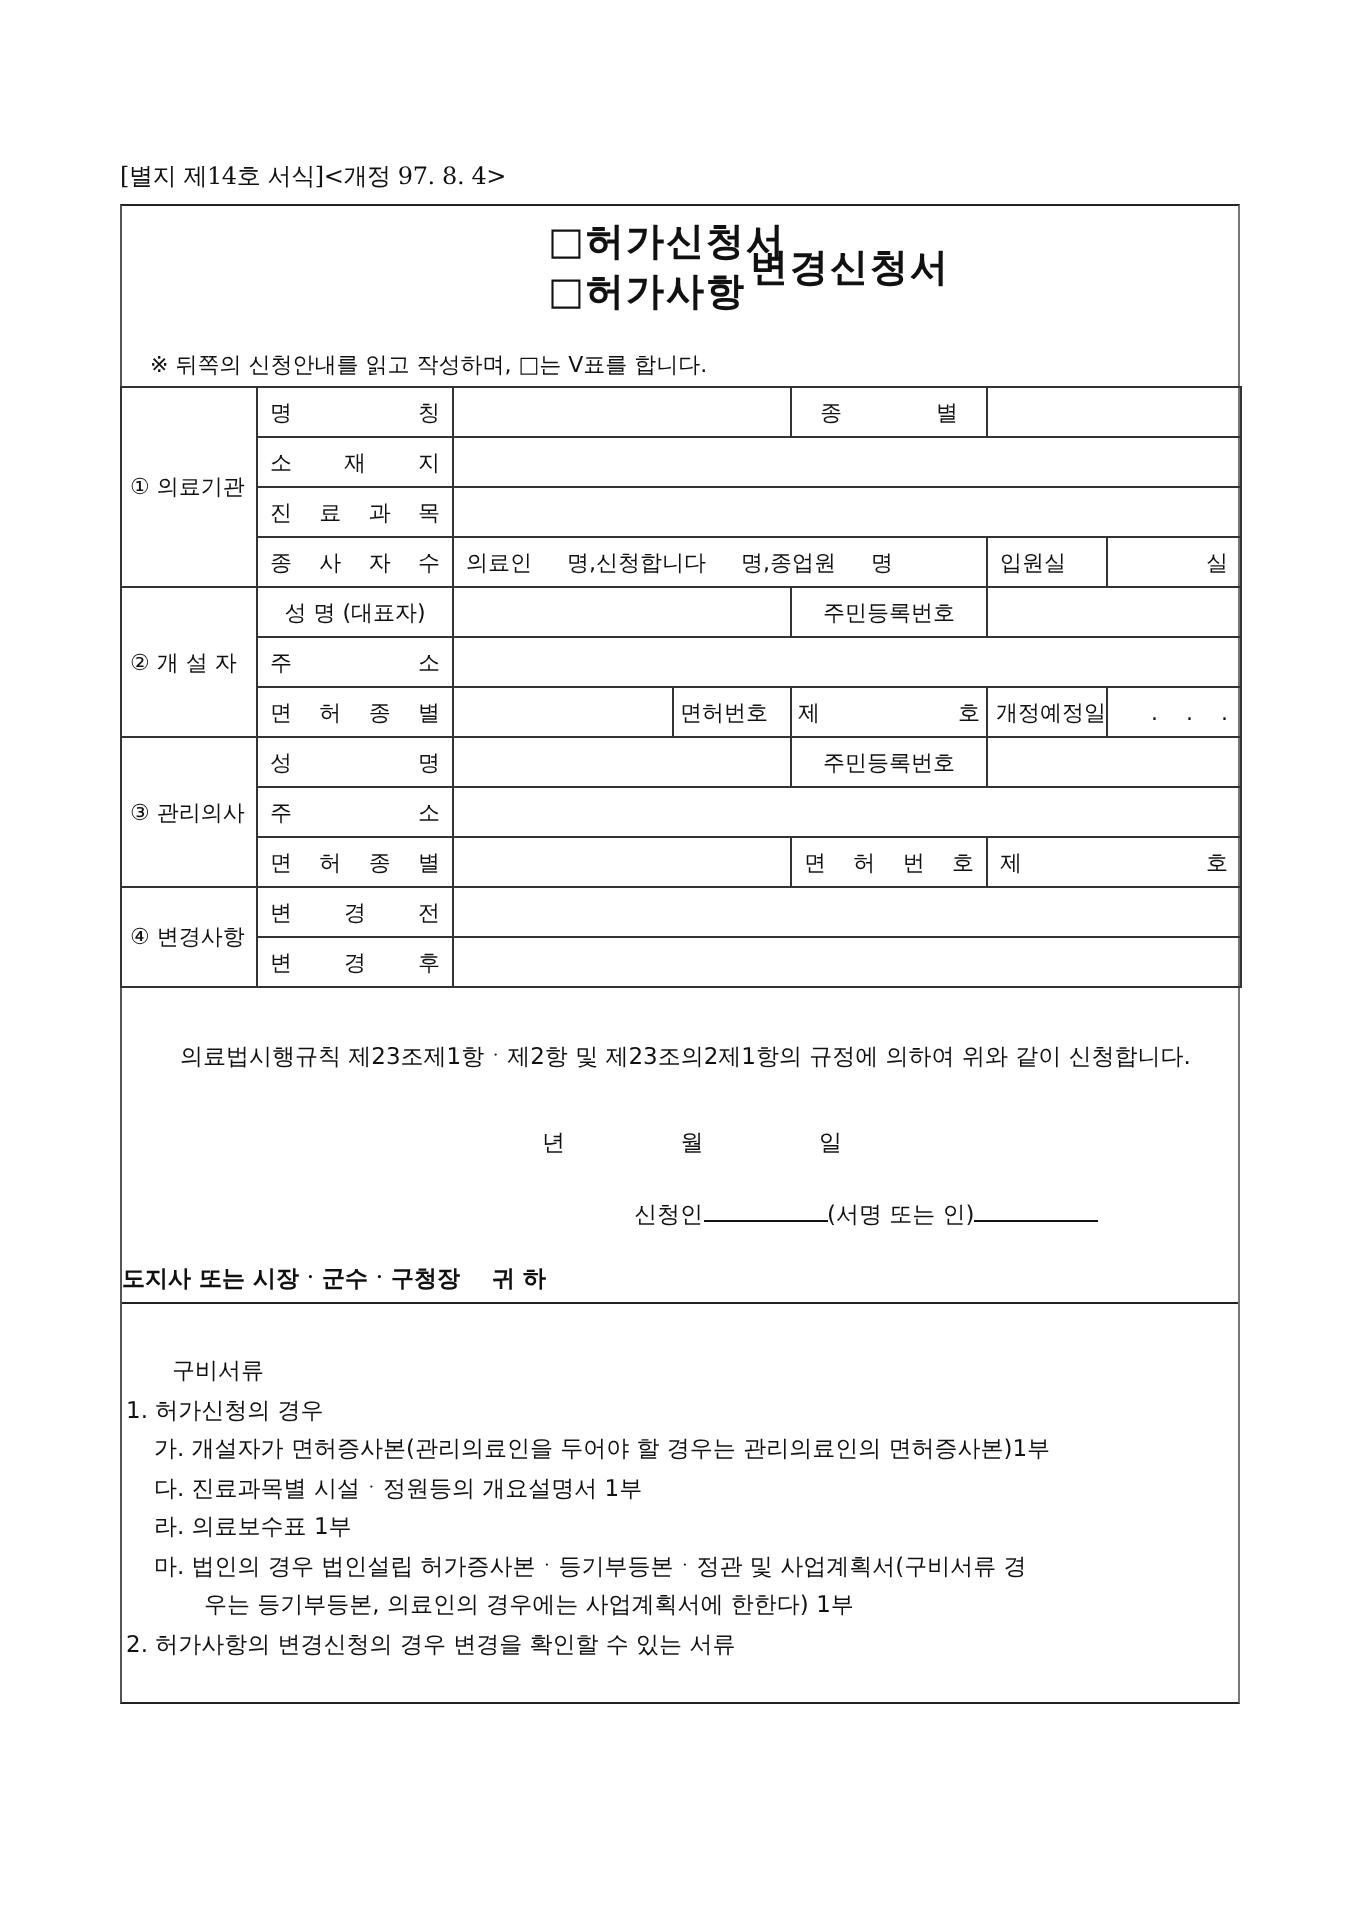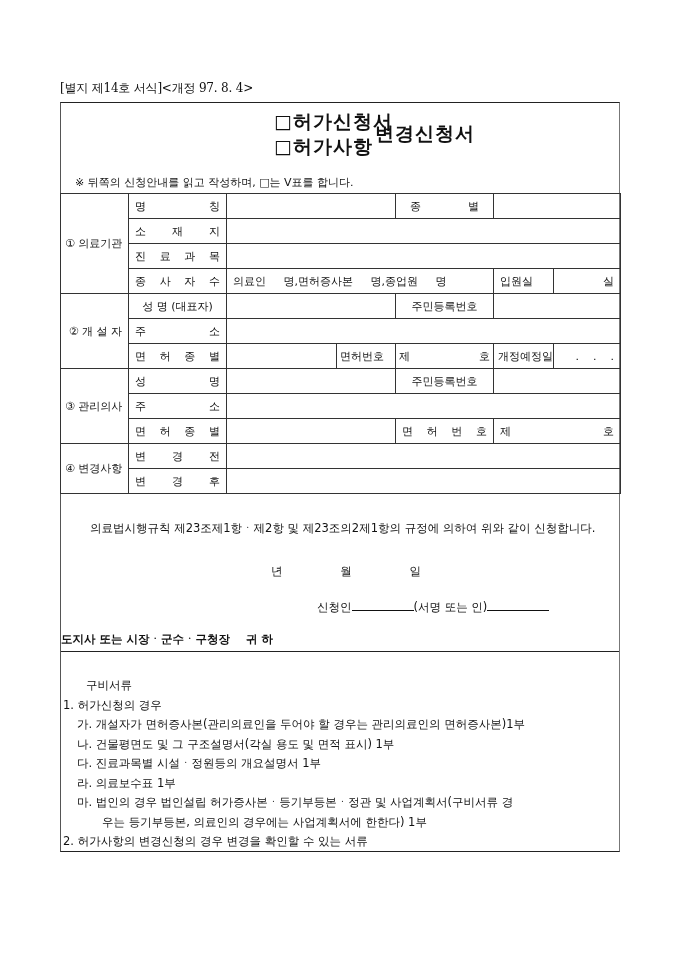--- a/index.html
+++ b/index.html
@@ -6,21 +6,21 @@
   body { width:680px; height:962px; position:relative; font-family:"DejaVu Sans", sans-serif; color:#111; overflow:hidden; }
   .hdr { position:absolute; left:60px; top:80px; font-size:12px; font-family:"DejaVu Serif", serif; letter-spacing:-0.2px;text-align:center; }
   .frame { position:absolute; left:60px; top:102px; width:560px; height:750px; border:1px solid #222; border-left-color:#555; border-right-color:#777; box-sizing:border-box; }
   .title { position:absolute; left:0; top:0; width:558px; height:70px; }
   .t-main { position:absolute; left:77px; top:18px; font-size:19px; font-weight:bold; letter-spacing:1px; }
   .t-opts { position:absolute; left:213px; top:6px; font-size:19px; font-weight:bold; line-height:25px; letter-spacing:1px; }
   .t-end { position:absolute; left:314px; top:18px; font-size:19px; font-weight:bold; letter-spacing:1px; }
   .note { position:absolute; left:14px; top:72px; font-size:11px; }
   table.grid { position:absolute; left:-1px; top:90px; border-collapse:collapse; table-layout:fixed; width:560px; font-size:11px; }
   table.grid td { border:1px solid #333; height:24px; padding:0 6px; white-space:nowrap; overflow:hidden; }
-  table.grid td.sec { text-align:right; padding-left:4px; }
+  table.grid td.sec { text-align:left; padding-left:4px; }
   td.lbl { letter-spacing:0; }
   .spread { display:flex; justify-content:space-between; }
   .decl { position:absolute; left:0; top:408px; width:558px; font-size:11.5px; }
   .decl p { margin:1px; }
   .d1 { position:absolute; left:14px; top:8px; width:530px; line-height:17px; text-indent:14px; }
   .date { position:absolute; left:210px; top:53px; width:150px; display:flex; justify-content:space-between; }
   .sign { position:absolute; left:256px; top:88px; }
   .addr { position:absolute; left:0; top:121px; width:558px; font-weight:bold; }
   .docs-divider { position:absolute; left:0; top:548px; width:558px; border-top:1px solid #222; }
   .docs { position:absolute; left:0; top:558px; width:558px; font-size:11.5px; line-height:19.5px; }
@@ -97,21 +97,21 @@
     </tr>
     <tr>
       <td class="lbl">
             <div class="spread">
               <span>종</span>
               <span>사</span>
               <span>자</span>
               <span>수</span>
             </div>
           </td>
-      <td colspan="3" style="white-space:pre">의료인     명,면허증사본     명,종업원     명</td>
+      <td colspan="3" style="white-space:pre">의료인     명,신청합니다     명,종업원     명</td>
       <td>입원실</td>
       <td style="text-align:right"><span>실</span></td>
     </tr>
 
     <tr>
       <td rowspan="3" class="sec">② 개 설 자</td>
       <td class="lbl" style="text-align:center">성 명 (대표자)</td>
       <td colspan="2"></td>
       <td style="text-align:center">주민등록번호</td>
       <td colspan="2"></td>
@@ -228,20 +228,19 @@
       <span>신청인</span><span class="u"></span><span>(서명 또는 인)</span><span class="u"></span>
     </div>
     <div class="addr" style="white-space:pre">도지사 또는 시장ㆍ군수ㆍ구청장    귀 하</div>
   </div>
 
   <div class="docs-divider"></div>
   <div class="docs">
     <div class="h">구비서류</div>
     <div class="l1">1. 허가신청의 경우</div>
     <div class="l2">가. 개설자가 면허증사본(관리의료인을 두어야 할 경우는 관리의료인의 면허증사본)1부</div>
-    <div class="l2">나. 건물평면도 및 그 구조설명서(각실 용도 및 면적 표시) 1부</div>
     <div class="l2">다. 진료과목별 시설ㆍ정원등의 개요설명서 1부</div>
     <div class="l2">라. 의료보수표 1부</div>
     <div class="l2">마. 법인의 경우 법인설립 허가증사본ㆍ등기부등본ㆍ정관 및 사업계획서(구비서류 경</div>
     <div class="l3">우는 등기부등본, 의료인의 경우에는 사업계획서에 한한다) 1부</div>
     <div class="l1">2. 허가사항의 변경신청의 경우 변경을 확인할 수 있는 서류</div>
   </div>
 </div>
 
 </body></html>

